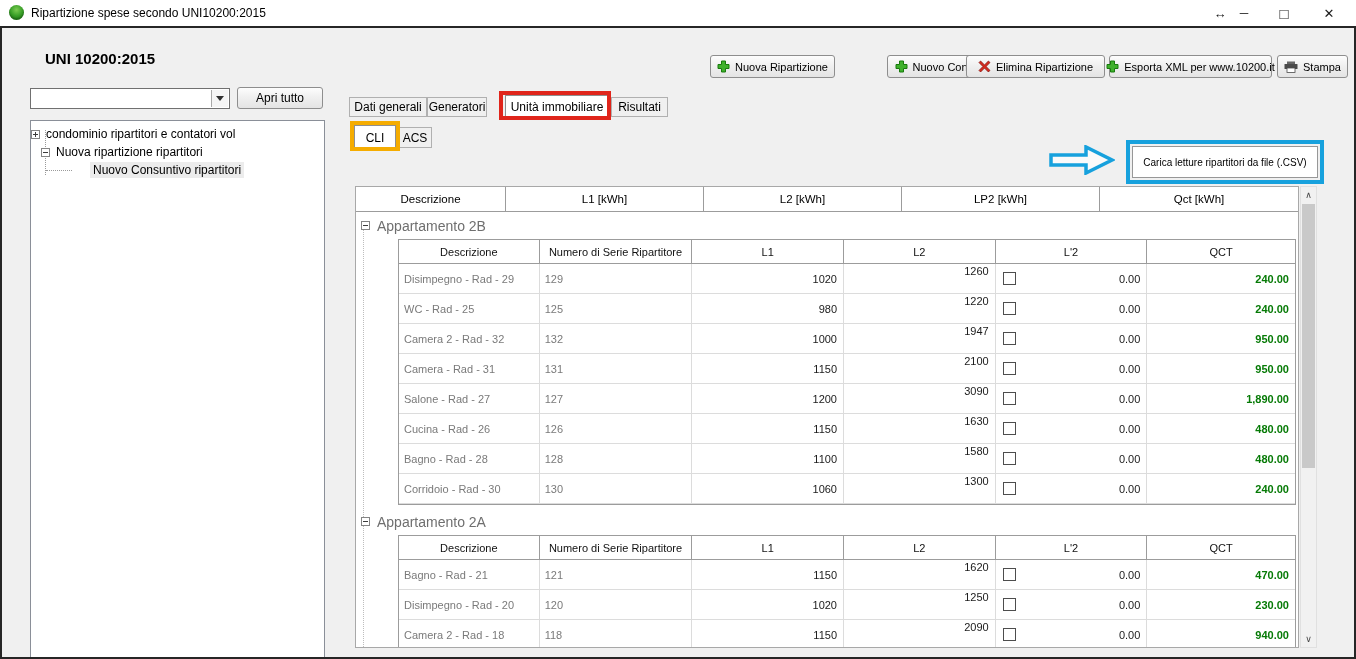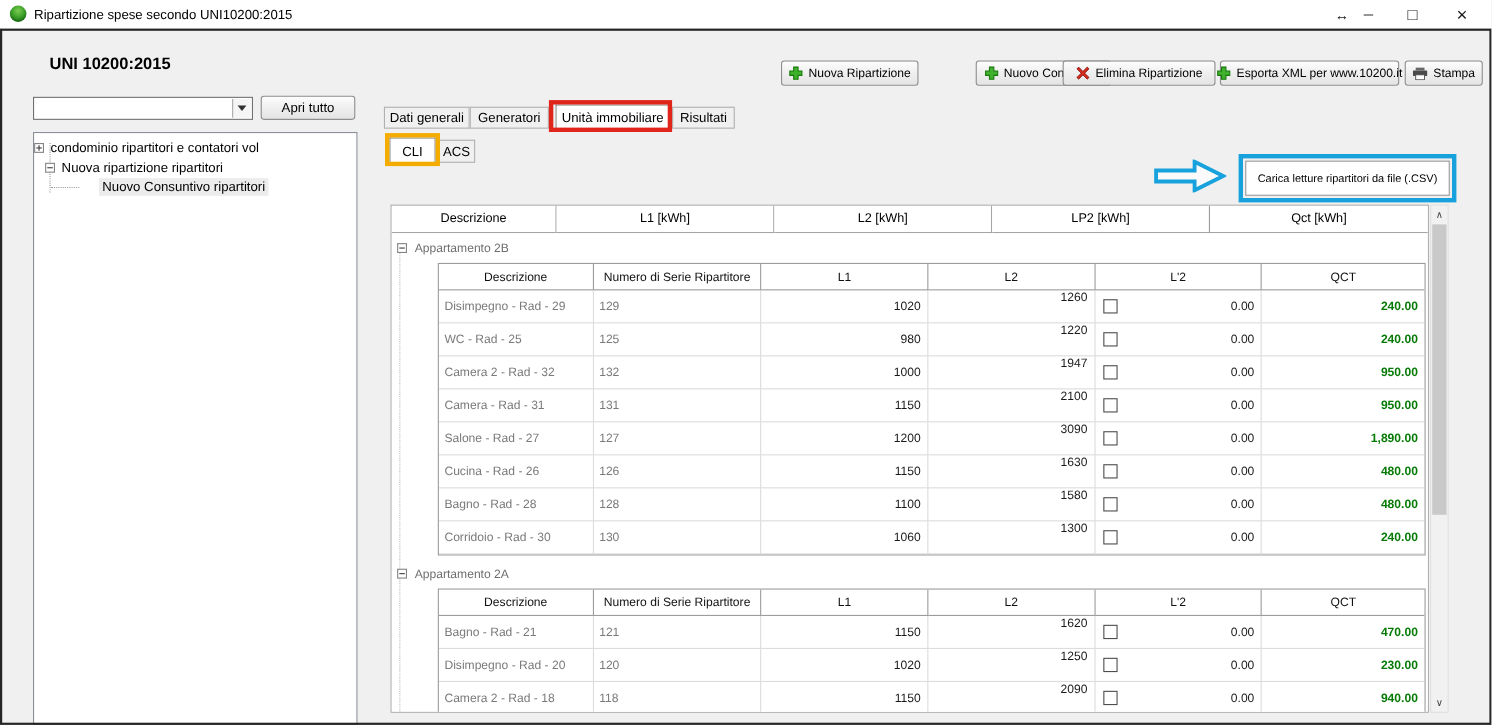--- a/index.html
+++ b/index.html
@@ -55,21 +55,21 @@
              display:flex; align-items:center; justify-content:center; font-size:10px; white-space:nowrap; color:#000; }
 
   
   .grid { position:absolute; left:355px; top:186px; width:944px; height:462px; background:#fff; border:1px solid #a8a8a8; overflow:hidden; }
   .ohead { display:flex; height:25px; }
   .ohc { height:25px; border-right:1px solid #9c9c9c; border-bottom:1px solid #9c9c9c; background:#fff;
          display:flex; align-items:center; justify-content:center; font-size:11.5px; color:#000; }
   .grid-body { position:absolute; left:0; top:25px; right:0; bottom:0; overflow:hidden; background:#fff; }
   .gridline { position:absolute; left:7px; top:12px; bottom:0; border-left:1px dotted #bdbdbd; z-index:1; }
   .group-row { position:relative; height:27px; display:flex; align-items:center; gap:7px; padding-left:5px; z-index:2; }
-  .group-label { font-size:11px; color:#6f6f6f; }
+  .group-label { font-size:14px; color:#6f6f6f; }
   .inner-table { width:898px; margin-left:42px; margin-bottom:3px; border:1px solid #9c9c9c; background:#fff; position:relative; z-index:2; overflow:hidden; }
   .irow { display:flex; height:30px; }
   .irow.ihead { height:24px; }
   .icell { border-right:1px solid #dcdcdc; border-bottom:1px solid #dcdcdc; font-size:11px; display:flex; align-items:center;
            white-space:nowrap; overflow:hidden; color:#1a1a1a; }
   .ihc { justify-content:center; border-right:1px solid #9c9c9c; border-bottom:1px solid #9c9c9c; color:#111; }
   .c-desc { color:#7a7a7a; padding-left:5px; }
   .c-num { justify-content:flex-end; padding-right:6px; }
   .c-top { align-items:flex-start; padding-top:1px; line-height:12px; }
   .c-lp2 { justify-content:space-between; padding:0 6px 0 7px; }
@@ -164,21 +164,21 @@
           <rect x="3" y="7" width="8" height="4.5" fill="#fff" stroke="#4a4a4a" stroke-width="0.8"></rect>
         </svg>
       </span>
       <span>Stampa</span>
     </div>
   </div>
 
 <div class="tab" style="left:349px;width:78px">
     <span>Dati generali</span>
   </div>
-<div class="tab" style="left:427px;width:72px">
+<div class="tab" style="left:427px;width:60px">
     <span>Generatori</span>
   </div>
 <div class="tab sel" style="left:505px;width:104px">
     <span>Unità immobiliare</span>
   </div>
 <div class="tab" style="left:611px;width:57px">
     <span>Risultati</span>
   </div>
 <div class="ann" style="left: 499px; top: 91px; width: 112px; height: 29px; border-color: rgb(224, 37, 27);"></div>
 

